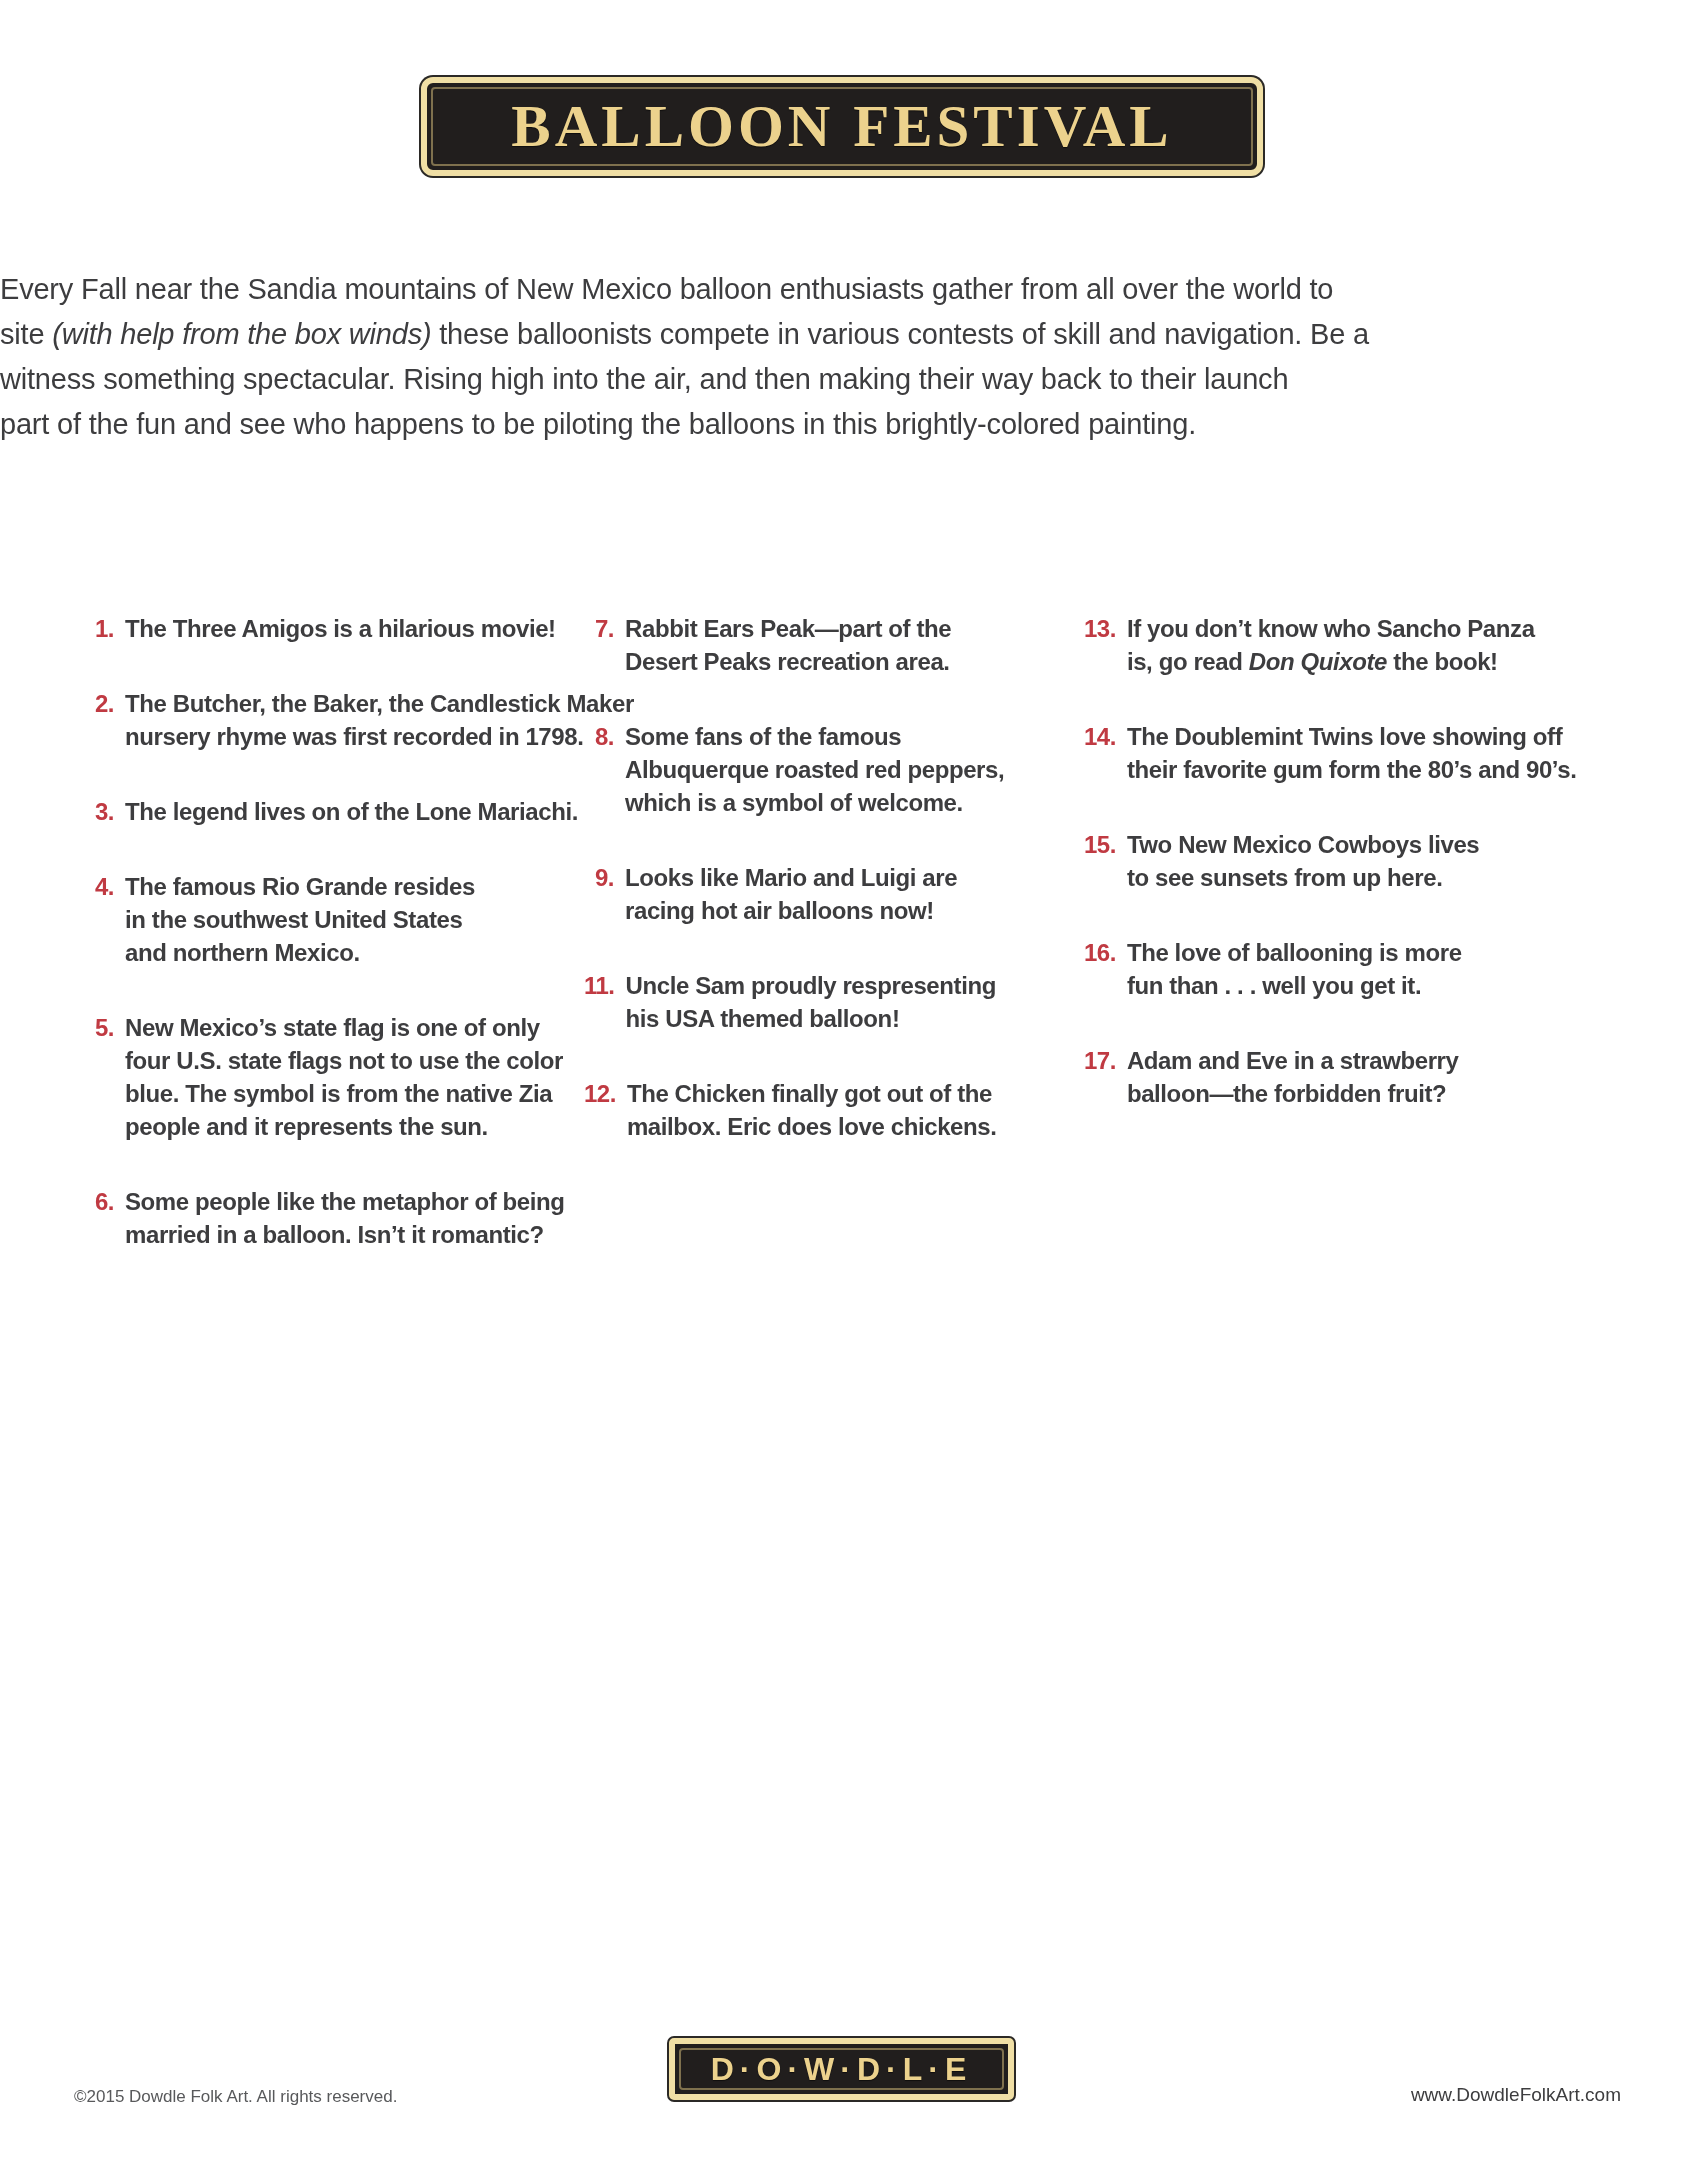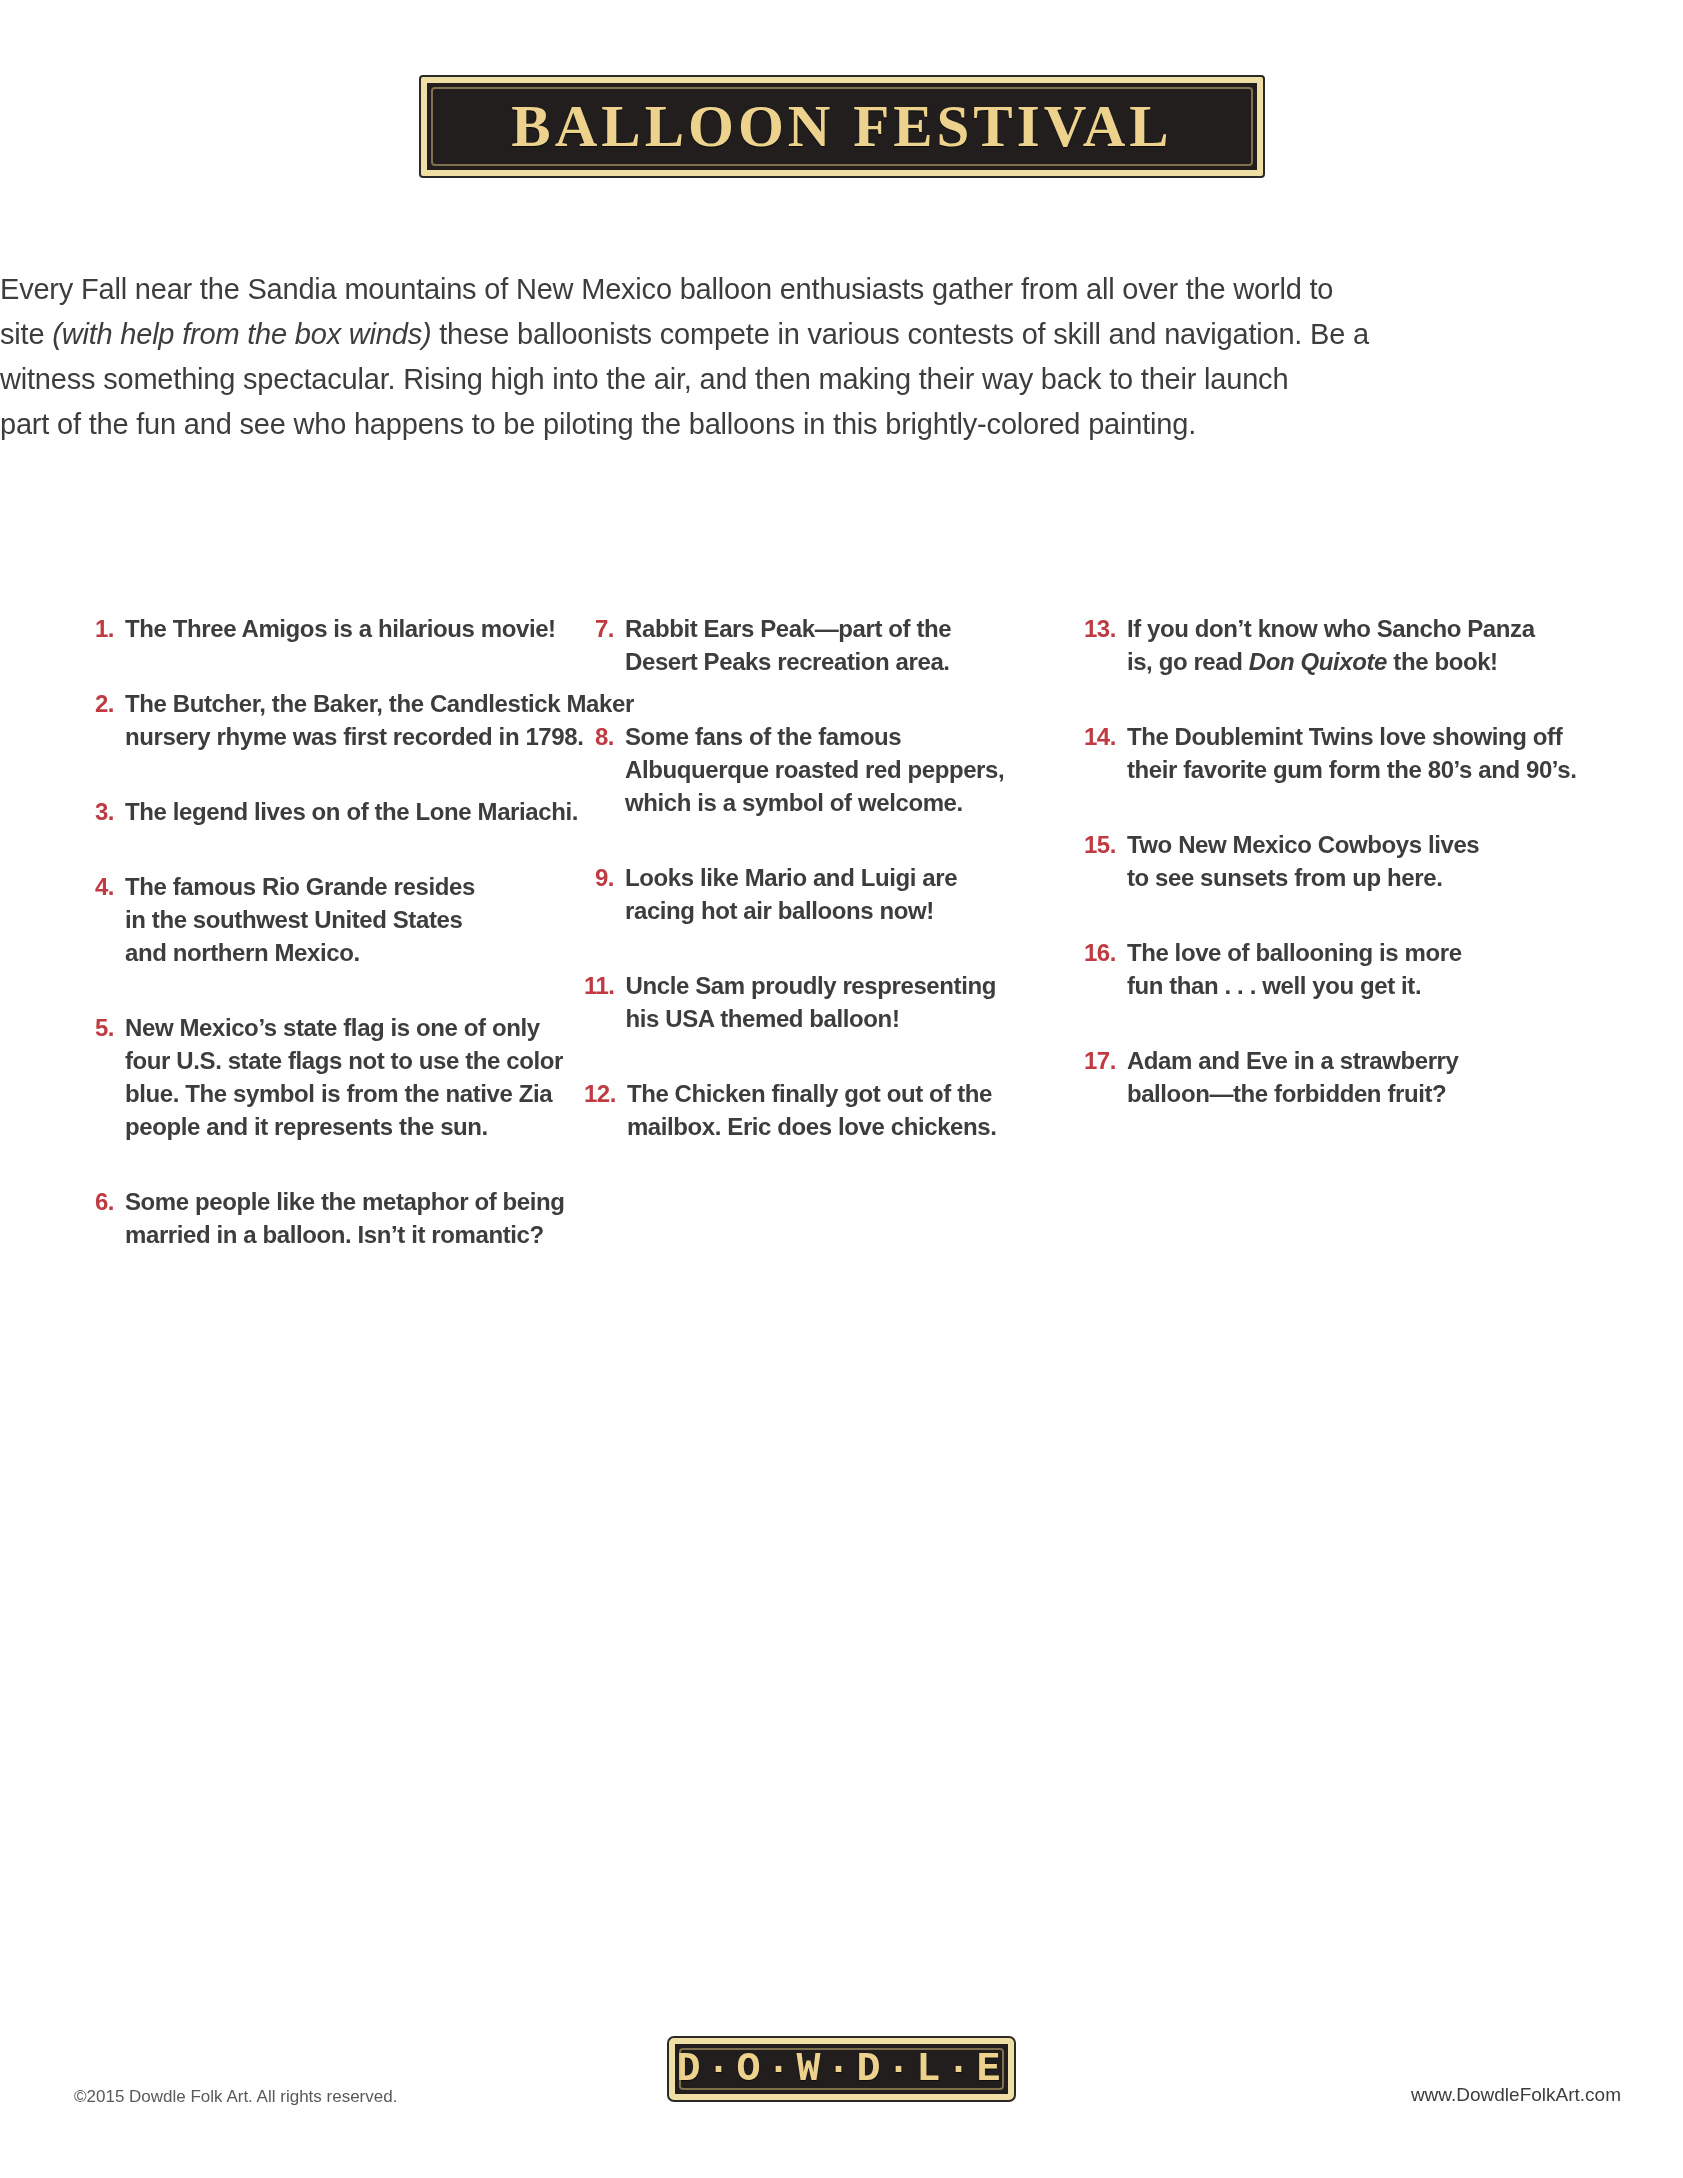--- a/index.html
+++ b/index.html
@@ -6,21 +6,21 @@
   .page {
     position:relative; width:1683px; height:2178px; background:#fff;
     font-family:"Liberation Sans", sans-serif; overflow:hidden;
   }
 
   
   .plaque {
     position:absolute; background:var(--plaque-black);
     border:6px solid var(--plaque-cream);
     box-shadow:0 0 0 2px #2b2926;
-    border-radius:2px;
+    border-radius:12px;
     display:flex; align-items:center; justify-content:center;
   }
   .plaque::after {
     content:""; position:absolute; inset:4px;
     border:2px solid rgba(222,196,128,0.5); border-radius:4px; pointer-events:none;
   }
   .ear {
     position:absolute; z-index:-1; top:50%; border-radius:50%;
     background:var(--plaque-black); border:5px solid var(--plaque-cream);
     box-shadow:0 0 0 2px #2b2926;
@@ -68,22 +68,22 @@
   .text { font-size:24px; font-weight:bold; color:var(--body-text);
     line-height:33px; letter-spacing:-0.4px; }
   .line { white-space:nowrap; }
 
   
   .logo-plaque { left:669px; top:2038px; width:333px; height:50px; border-radius:5px; }
   .logo-plaque .ear { width:36px; height:36px; border-width:4px; }
   .logo-plaque .ear.left  { left:-24px; }
   .logo-plaque .ear.right { right:-24px; }
   .logo-text {
-    font-family:Liberation Mono, monospace; font-weight:bold;
-    font-size:40px; letter-spacing:6px; color:var(--gold);
+    font-family:Liberation Sans, sans-serif; font-weight:bold;
+    font-size:32px; letter-spacing:6px; color:var(--gold);
     text-shadow:0 1px 1px rgba(0,0,0,0.55); white-space:nowrap;
   }
   .copyright {
     position:absolute; left:74px; top:2087px;
     font-size:17px; color:var(--footer-gray); letter-spacing:0;
   }
   .website {
     position:absolute; right:62px; top:2084px;
     font-size:19px; color:var(--body-text);
   }

